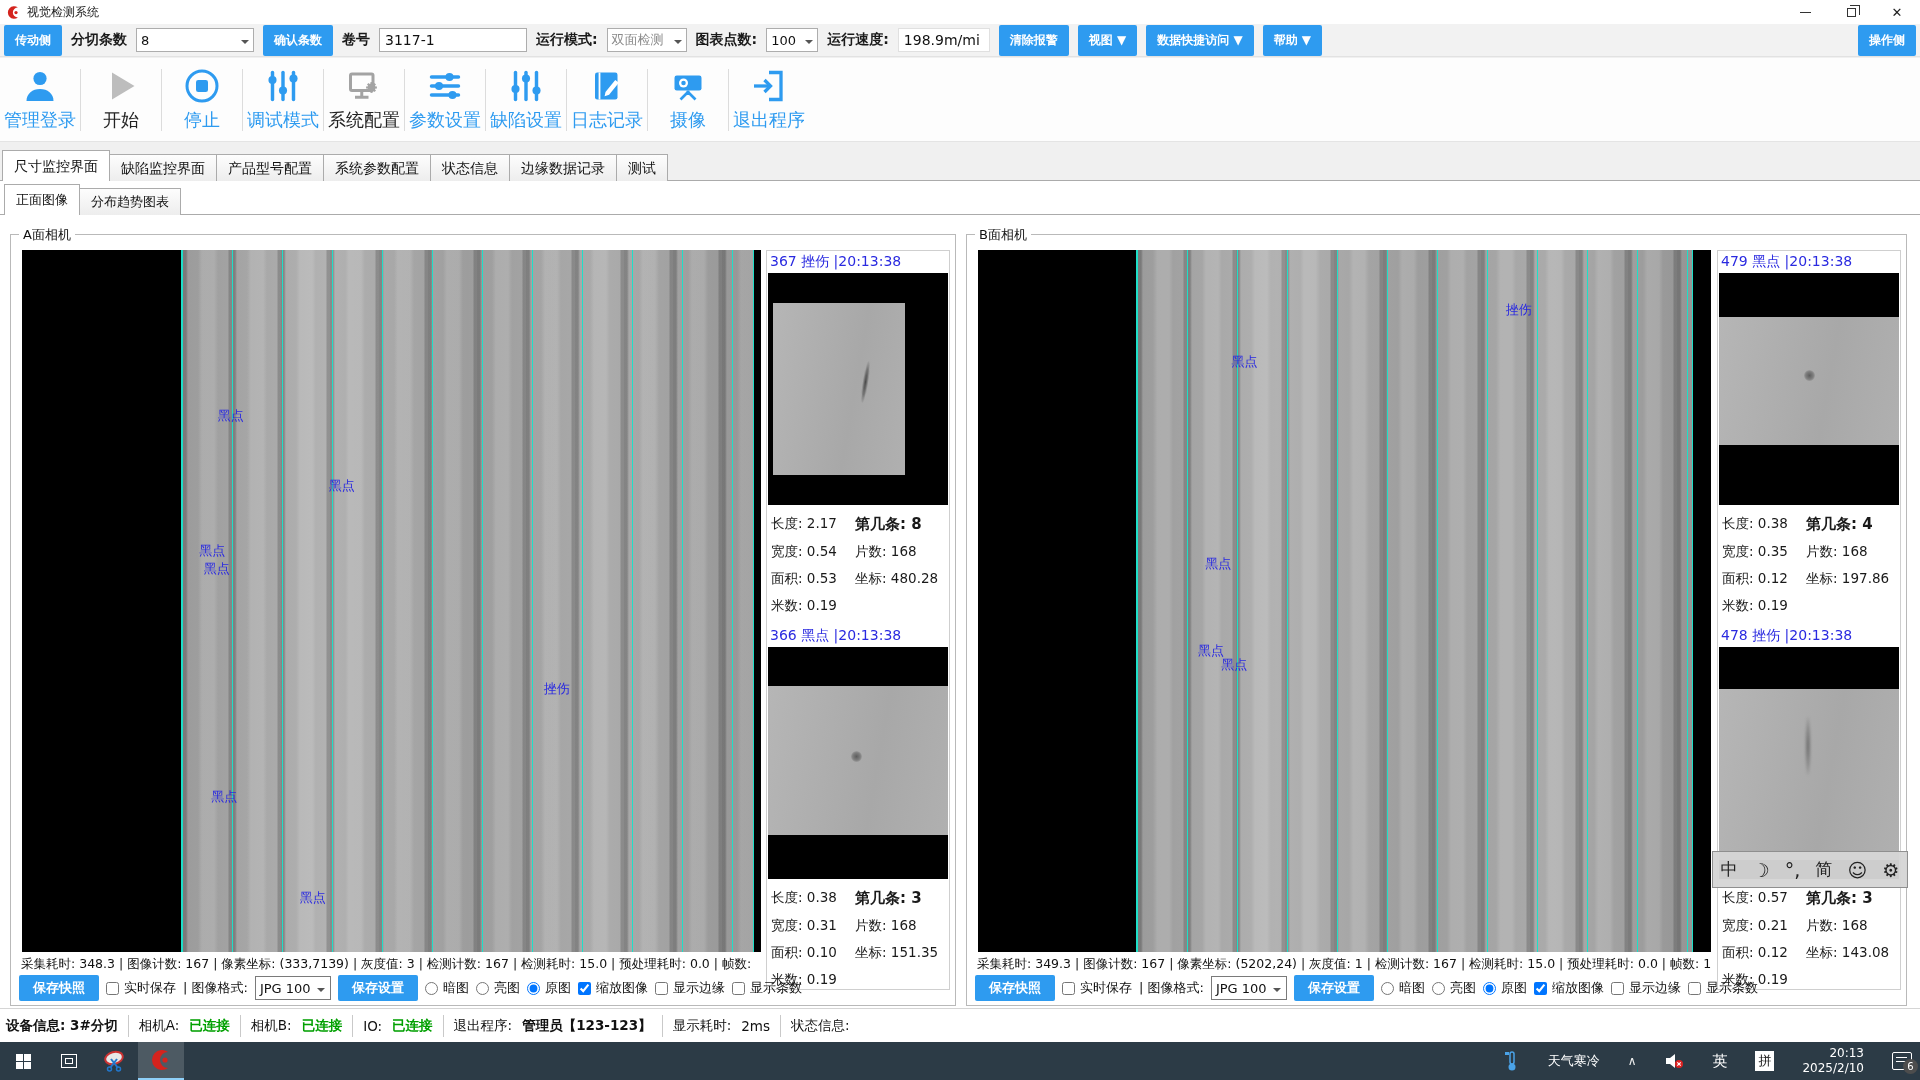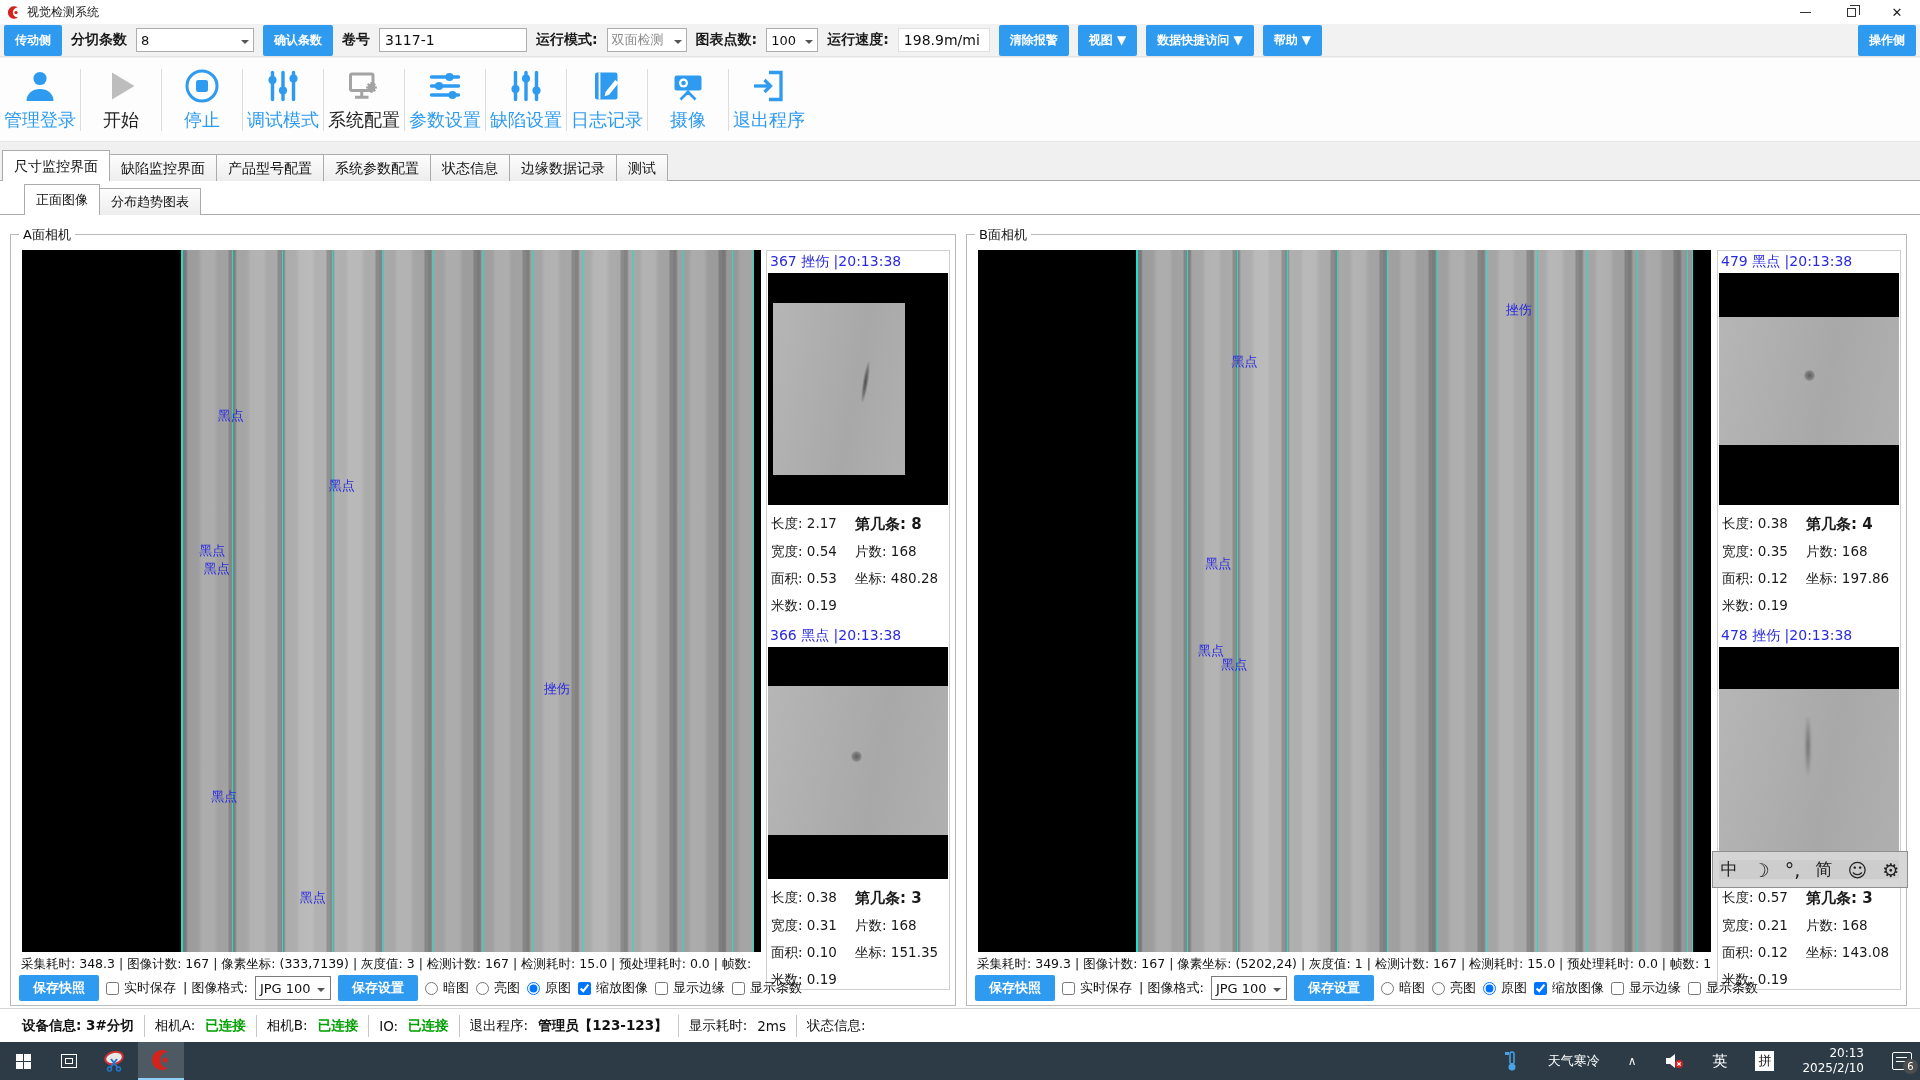--- a/index.html
+++ b/index.html
@@ -34,21 +34,21 @@
   .ilabel { font-size:18px; white-space:nowrap; }
   .ilabel.blue { color:#2e9bf0; }
   .ilabel.dark { color:#222; }
   .idiv { width:1px; height:62px; background:#dcdcdc; margin:0 8px; }
 
   
   .maintabs { position:absolute; left:2px; top:150px; height:31px; display:flex; align-items:flex-end; z-index:3; }
   .tab { border:1px solid #ababab; border-bottom:none; background:linear-gradient(#fdfdfd,#ededed); padding:0 11px; height:27px; line-height:26px; font-size:14px; margin-right:-1px; }
   .tab.active { background:#fff; height:31px; line-height:30px; z-index:4; }
   .page { position:absolute; left:0; top:180px; width:1920px; height:828px; background:#fff; border-top:1px solid #ababab; }
-  .subtabs { position:absolute; left:24px; top:186px; height:29px; display:flex; align-items:flex-end; z-index:3; }
+  .subtabs { position:absolute; left:4px; top:186px; height:29px; display:flex; align-items:flex-end; z-index:3; }
   .subline { position:absolute; left:0; top:214px; width:1920px; height:1px; background:#ababab; }
 
   
   .gbox { position:absolute; border:1px solid #b9b9b9; background:#fff; }
   .gbox .gtitle { position:absolute; left:8px; top:-9px; background:#fff; padding:0 4px; font-size:13px; color:#111; }
   .gA { left:10px; top:234px; width:946px; height:772px; }
   .gB { left:966px; top:234px; width:941px; height:772px; }
 
   .camimg { position:absolute; top:15px; background:#000; overflow:hidden; }
   .gA .camimg { left:11px; width:739px; height:702px; }
@@ -79,21 +79,21 @@
 
   
   .statline { position:absolute; left:10px; top:721px; width:735px; font-size:12.5px; color:#111; white-space:nowrap; overflow:hidden; }
   .ctrlrow { position:absolute; left:8px; top:739px; height:28px; display:flex; align-items:center; gap:7px; font-size:13px; white-space:nowrap; }
   .ctrlrow .btn-blue { font-size:13px; padding:4px 14px; }
   .ctrlrow input { margin:0 2px 0 0; vertical-align:middle; }
   .fmt-select { background:#fff; border:1px solid #7a7a7a; height:24px; display:flex; align-items:center; padding:0 4px; font-size:13px; }
   .chk { display:flex; align-items:center; gap:3px; }
 
   
-  .statusbar { position:absolute; left:0; top:1008px; width:1920px; height:34px; background:#fff; border-top:1px solid #d5d5d5; display:flex; align-items:center; gap:10px; padding-left:22px; font-size:13.5px; }
+  .statusbar { position:absolute; left:0; top:1008px; width:1920px; height:34px; background:#fff; border-top:1px solid #d5d5d5; display:flex; align-items:center; gap:10px; padding-left:6px; font-size:13.5px; }
   .statusbar .sep { width:1px; height:22px; background:#c9c9c9; }
   .green { color:#00a000; font-weight:bold; }
   .sb-bold { font-weight:bold; }
 
   
   .taskbar { position:absolute; left:0; top:1042px; width:1920px; height:38px; background:#2c3b46; display:flex; align-items:center; color:#fff; }
   .tbi { width:46px; height:38px; display:flex; align-items:center; justify-content:center; }
   .tbi.active { background:rgba(255,255,255,.16); border-bottom:2px solid #8fd0f8; }
   .win-logo { display:grid; grid-template-columns:7px 7px; grid-template-rows:7px 7px; gap:1px; }
   .win-logo i { background:#fff; }

